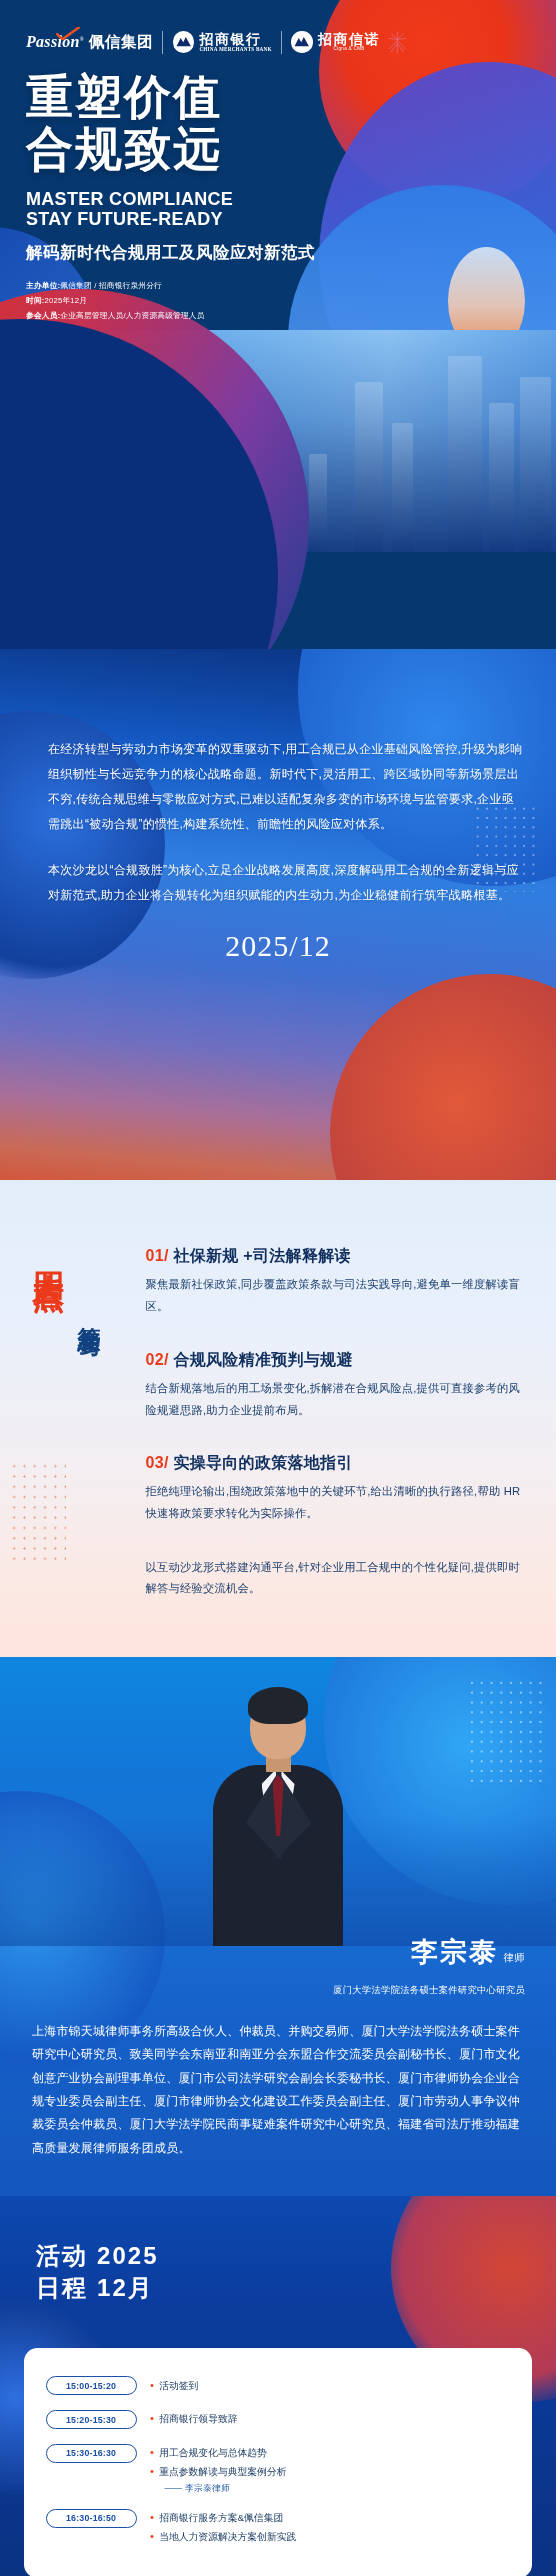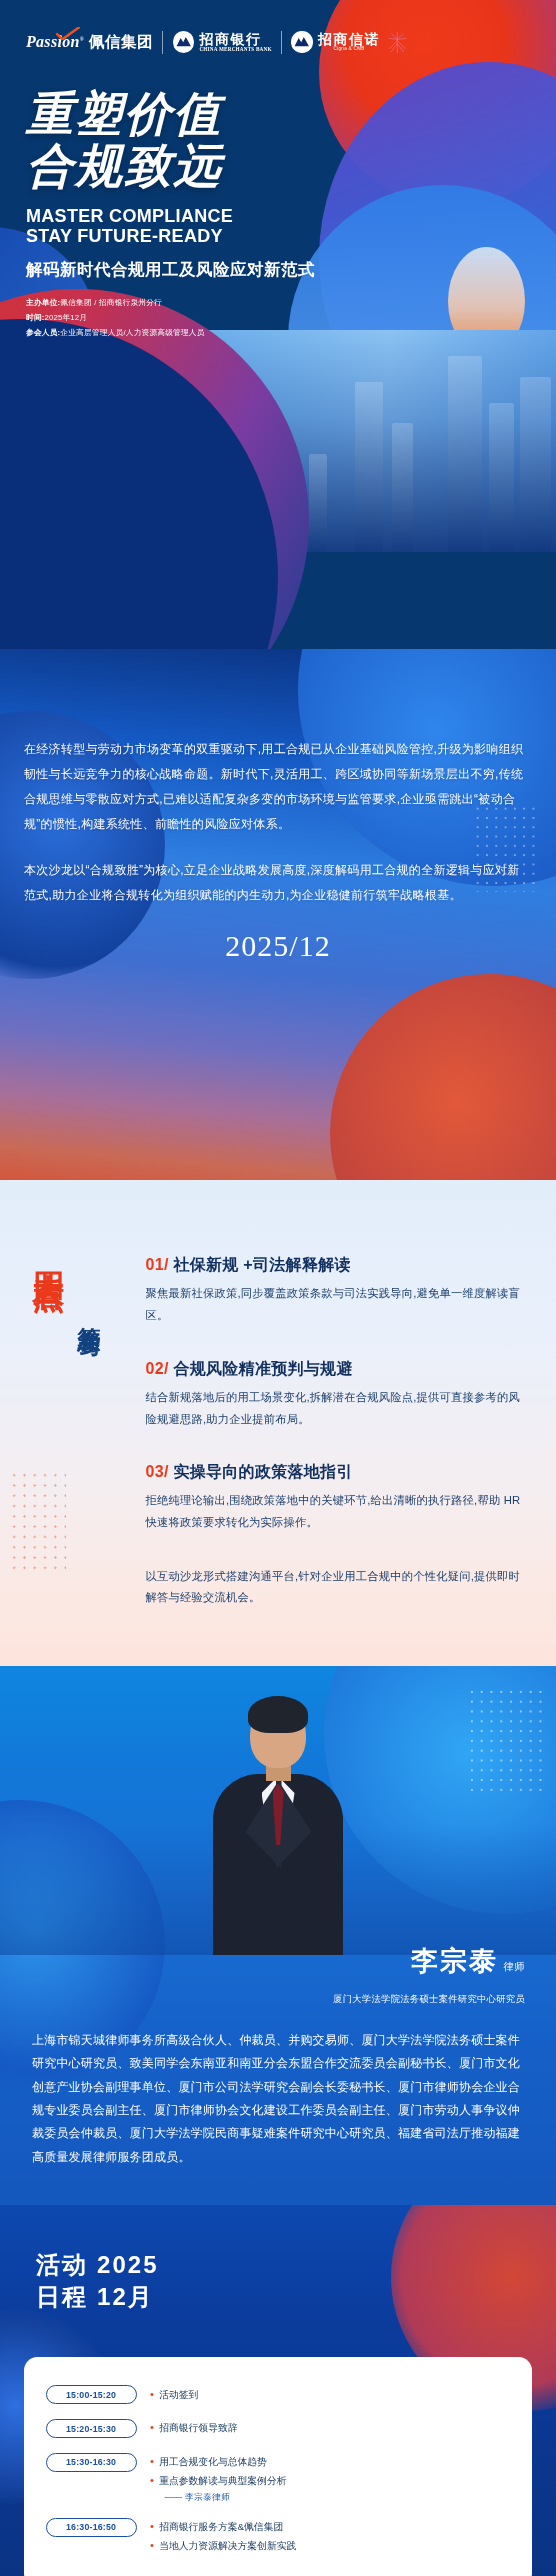--- a/index.html
+++ b/index.html
@@ -90,24 +90,23 @@
     width:21.6px;height:21.6px;border-radius:50%;background:#fff;
     display:flex;align-items:center;justify-content:center;flex:0 0 auto;
   }
   .cmb-txt { display:flex; flex-direction:column; line-height:1.05; }
   .cmb-cn { font-size:14px; font-weight:700; letter-spacing:1.5px; }
   .cmb-en { font-size:5.2px; font-weight:700; letter-spacing:0.2px; font-family:"Liberation Serif",serif; }
   .cigna-sub { font-size:4.6px; letter-spacing:0.3px; text-align:center; margin-top:1px; }
   .tree { margin-left:2.1px; }
 
   .h-title {
-    margin-top:46px;
+    margin-top:29px;
     font-size:47px; font-weight:900; line-height:1.1; letter-spacing:2.1px;
     text-shadow:0 1.5px 7.2px rgba(0,0,0,.28);
-    font-style:italic;
   }
   .h-en {
     margin-top:14.4px;
     font-size:18px; font-weight:900; line-height:1.14; letter-spacing:0.3px;
   }
   .h-cn-sub {
     margin-top:12.4px; font-size:16.5px; font-weight:700; letter-spacing:0.5px;
   }
   .meta { margin-top:14px; }
   .meta-row { font-size:7.7px; line-height:1.95; letter-spacing:0.2px; }
@@ -125,21 +124,21 @@
     position:absolute; border-radius:50%;
   }
   .sw1 { width:392px;height:392px; right:-134px; top:-155px; background:radial-gradient(circle at 35% 60%,#2f86ec,#1a58c4 60%,rgba(26,88,196,0) 72%); }
   .sw2 { width:268px;height:268px; left:-103px; top:62px; background:radial-gradient(circle at 60% 40%,#2b6fdc,#12409c 65%,rgba(18,64,156,0) 75%); }
   .sw3 { width:319px;height:319px; right:-93px; bottom:-113px; background:radial-gradient(circle at 40% 40%,#e2593a,#c0433c 55%,rgba(192,67,60,0) 72%); }
   .dots {
     position:absolute; right:20.6px; top:155px; width:62px; height:88px;
     background-image:radial-gradient(rgba(255,255,255,.55) 1.1px, transparent 1.2px);
     background-size:9.3px 9.3px; opacity:.75;
   }
-  .intro-inner { position:relative; z-index:4; padding:88px 31px 0 24px; }
+  .intro-inner { position:relative; z-index:4; padding:88px 31px 0 48px; }
   .para {
     font-size:12px; line-height:2.08; letter-spacing:0.3px;
     text-shadow:0 0.5px 3.1px rgba(0,0,0,.18);
   }
   .para + .para { margin-top:21.6px; }
 
   .datebox { position:relative; z-index:4; text-align:center; margin-top:21px; }
   .datebox .d1 { font-family:"Liberation Serif","DejaVu Serif",serif; font-size:30px; letter-spacing:1px; }
   .datebox .d2 { font-size:15.5px; letter-spacing:4.1px; margin-top:5.2px; }
 
@@ -160,21 +159,21 @@
   .hl-left { width:98px; flex:0 0 98px; position:relative; }
   .vtxt {
     writing-mode:vertical-rl; text-orientation:upright;
     font-weight:900; line-height:1.02; letter-spacing:2.1px;
   }
   .v-red { color:#ea3a1b; font-size:32px; position:absolute; left:3.1px; top:5.2px; }
   .v-blue { color:#12417f; font-size:23px; position:absolute; left:48px; top:66px; }
   .hl-right { flex:1; padding-top:4.1px; }
   .hl-item { margin-bottom:32px; }
   .hl-item:last-child { margin-bottom:0; }
-  .hl-h { font-size:16px; font-weight:900; color:#12305f; letter-spacing:0.3px;margin-top:9px; }
+  .hl-h { font-size:16px; font-weight:900; color:#12305f; letter-spacing:0.3px; }
   .hl-h .num { color:#ea3a1b; font-family:"Liberation Sans",sans-serif; }
   .hl-p { margin-top:7.2px; font-size:11.3px; line-height:1.92; color:#1c3f6d; letter-spacing:0.2px; }
 
   
   .sp {
     position:relative;
     background:linear-gradient(180deg,#0f86e0 0%,#1277d8 20%,#1a6fd4 45%,#1560c8 70%,#1457bd 100%);
     overflow:hidden; padding-bottom:36px;
   }
   .sp .glow { position:absolute; border-radius:50%; }

